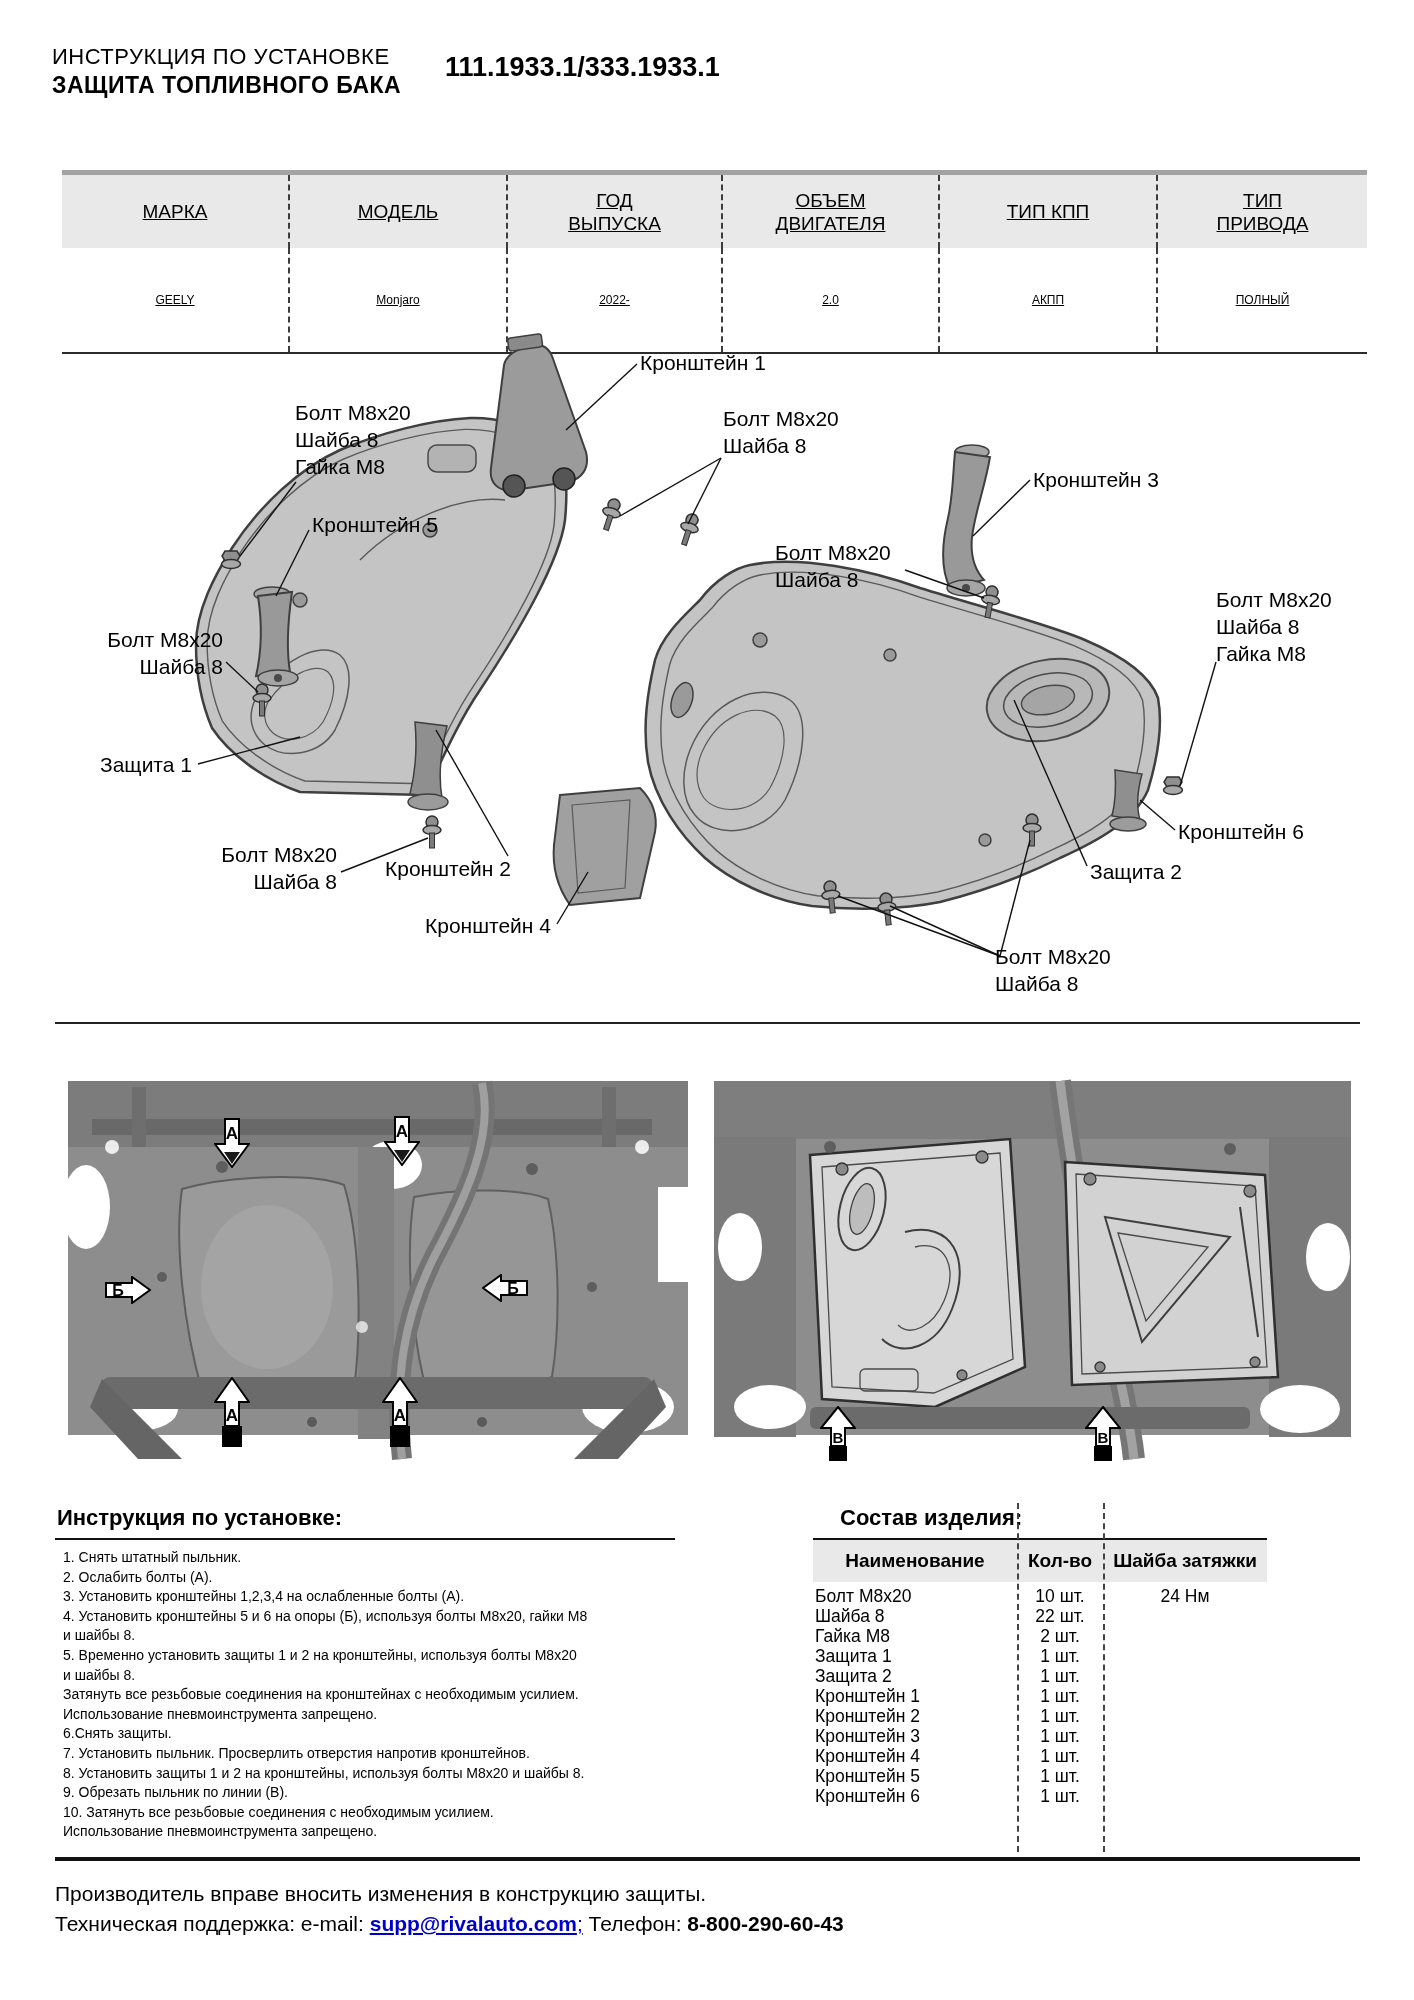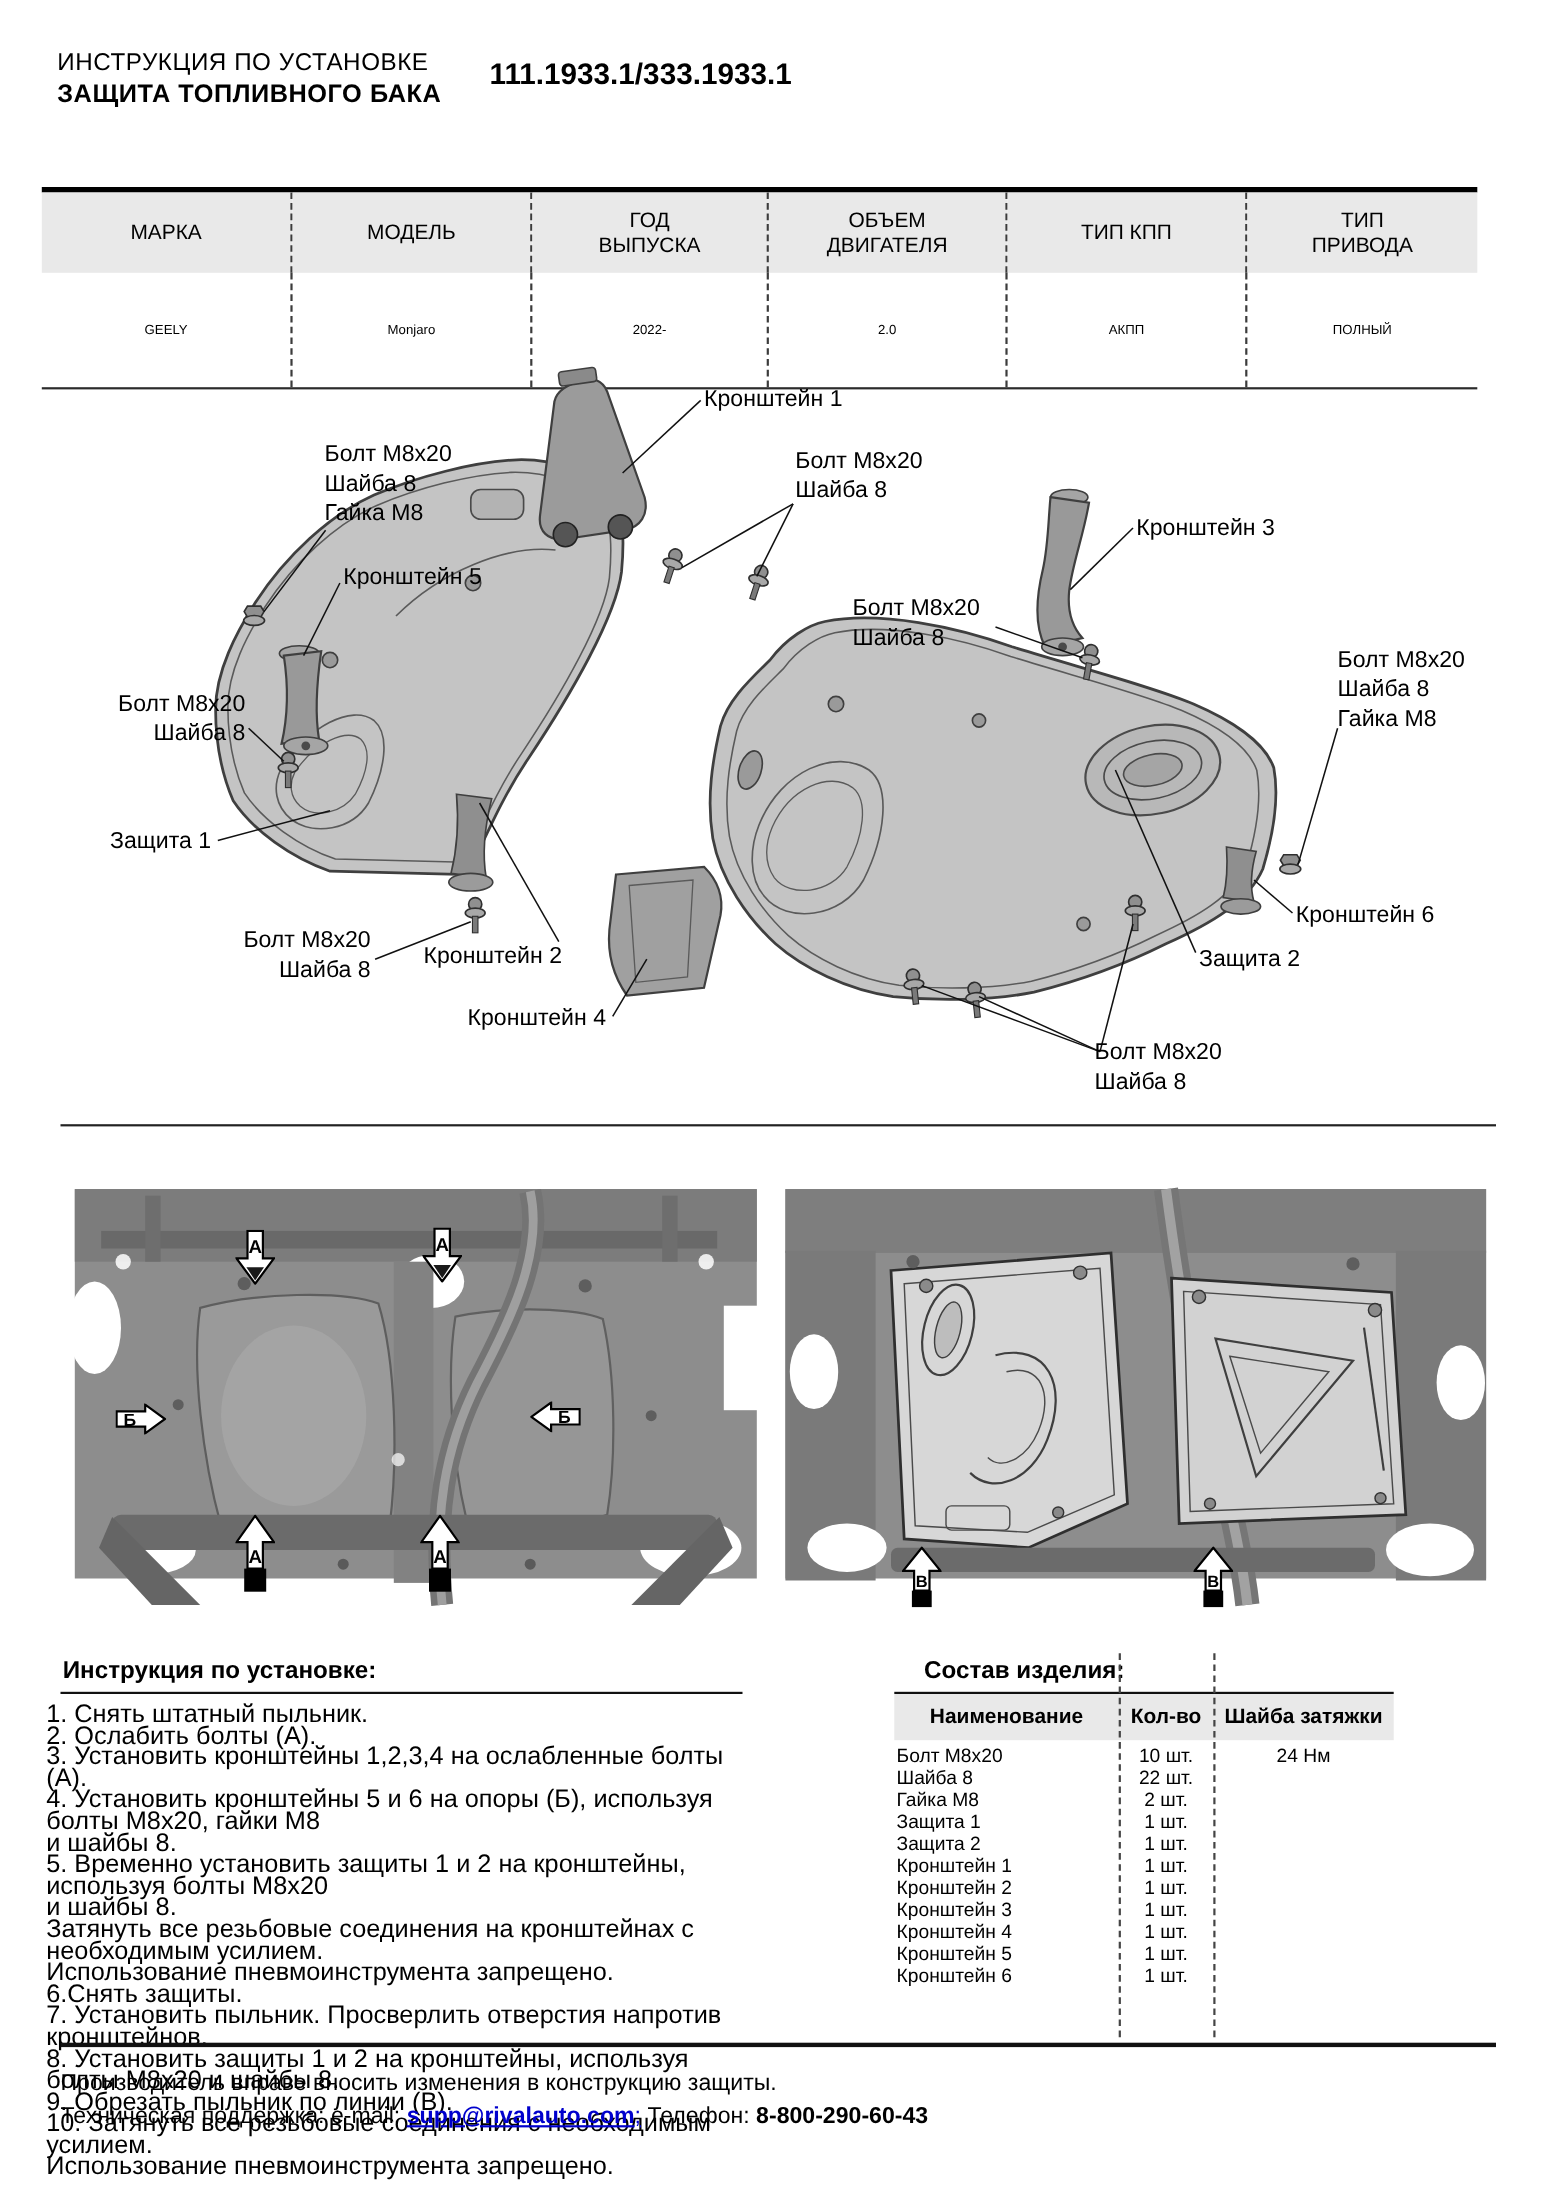--- a/index.html
+++ b/index.html
@@ -6,23 +6,23 @@
   .page{position:relative;width:1414px;height:2000px;background:#fff;
         font-family:"Liberation Sans",sans-serif;color:#000;overflow:hidden;padding-left:24px;}
   .abs{position:absolute;}
 
   
   .hd-line1{left:52px;top:44px;font-size:22px;letter-spacing:.5px;}
   .hd-line2{left:52px;top:72px;font-size:23px;font-weight:bold;letter-spacing:.5px;}
   .hd-num{left:445px;top:52px;font-size:27px;font-weight:bold;}
 
   
-  .spec{left:38px;top:170px;width:1305px;border-top:5px solid #000000;
+  .spec{left:62px;top:170px;width:1305px;border-top:5px solid #a3a3a3;
         border-bottom:2px solid #2b2b2b;display:grid;
-        grid-template-columns:228px 218px 215px 217px 218px 209px;}
+        grid-template-columns:228px 218px 215px 217px 218px 209px;text-decoration:underline;}
   .spec .sh{background:#e9e9e9;height:73px;display:flex;flex-direction:column;
         justify-content:center;align-items:center;font-size:19px;line-height:23px;}
   .spec .sv{height:104px;display:flex;justify-content:center;align-items:center;font-size:12px;}
   .spec .sh:not(.last),.spec .sv:not(.last){border-right:2px dashed #3c3c3c;}
 
   
   .dlab{position:absolute;font-size:21px;line-height:27px;white-space:nowrap;z-index:3;}
   .dlab span{display:block;}
   .dlab.r{text-align:right;}
   .diagram-svg{left:0;top:0;z-index:1;pointer-events:none;}
@@ -31,21 +31,21 @@
 
   
   .photoL{left:62px;top:1077px;}
   .photoR{left:710px;top:1077px;}
   .marker{position:absolute;z-index:4;}
   .marker text{font-family:"Liberation Sans",sans-serif;font-weight:bold;fill:#000;}
 
   
   .ins-head{left:57px;top:1505px;font-size:22px;font-weight:bold;}
   .ins-rule{left:55px;top:1538px;width:620px;border-top:2px solid #111;}
-  .ins-body{left:42px;top:1548px;width:640px;font-size:23px;line-height:19.6px;}
+  .ins-body{left:63px;top:1548px;width:640px;font-size:14px;line-height:19.6px;}
 
   
   .parts-head{left:840px;top:1505px;font-size:22px;font-weight:bold;}
   .parts-rule{left:813px;top:1538px;width:454px;border-top:2px solid #111;}
   .parts-band{left:813px;top:1540px;width:454px;height:42px;background:#e9e9e9;}
   .parts-col-head{position:absolute;top:1550px;font-size:19px;font-weight:bold;z-index:3;}
   .pch1{left:813px;width:204px;text-align:center;}
   .pch2{left:1017px;width:86px;text-align:center;}
   .pch3{left:1103px;width:164px;text-align:center;}
   .dash-v{position:absolute;border-left:2px dashed #444;top:1503px;height:349px;z-index:2;}

